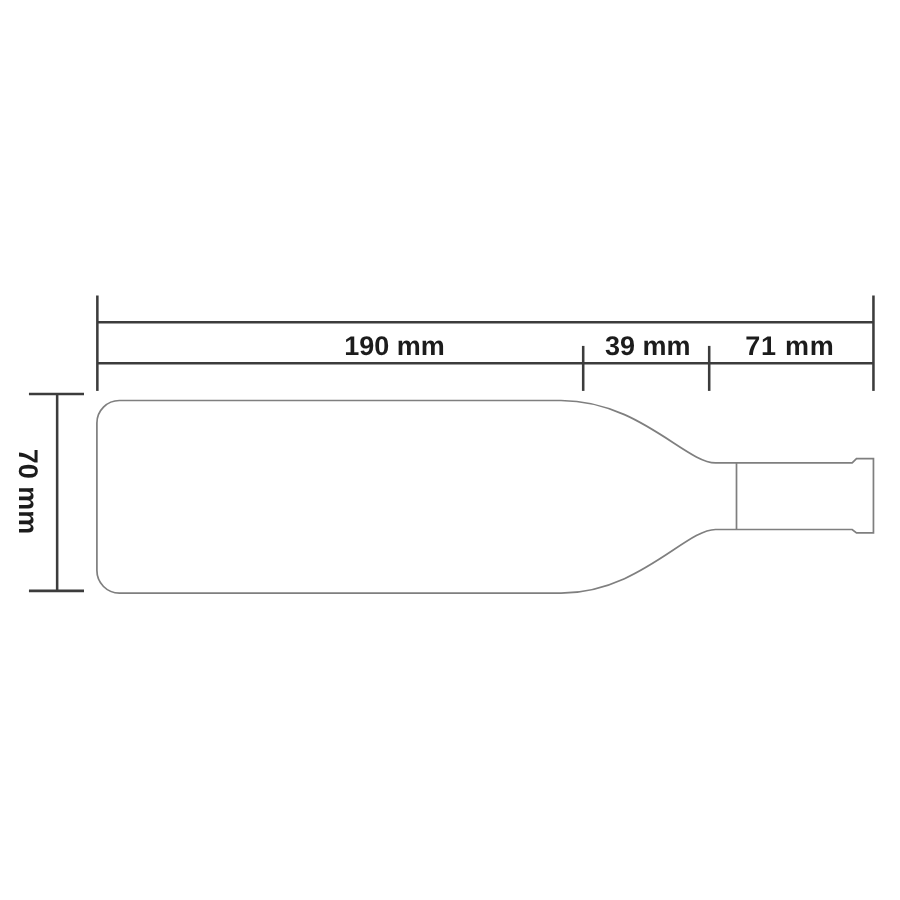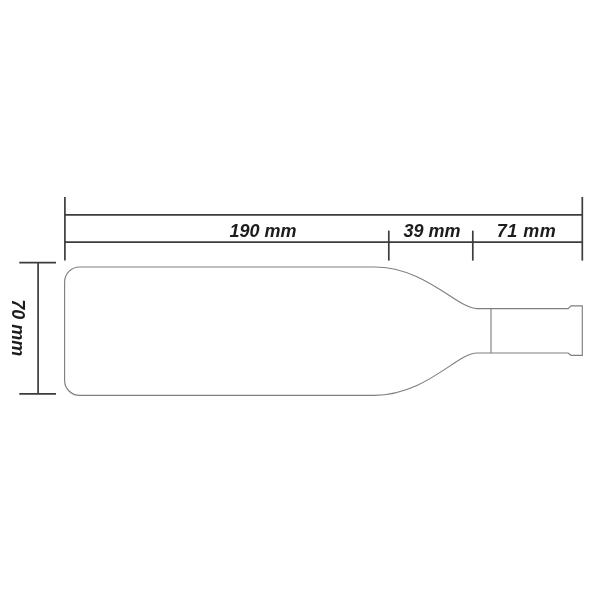--- a/index.html
+++ b/index.html
@@ -1,16 +1,16 @@
 <!DOCTYPE html>
 <html><head>
 <meta charset="utf-8">
 <style>
   html,body{margin:0;padding:0;background:#ffffff;}
-  .wrap{width:600px;height:600px;position:relative;background:#ffffff;font-style:italic;}
+  .wrap{width:600px;height:600px;position:relative;background:#ffffff;}
   text{font-family:"Liberation Sans",sans-serif;font-weight:bold;fill:#1c1c1c;}
 </style>
 </head>
 <body>
 <div class="wrap">
 <svg width="600" height="600" viewBox="0 0 600 600" xmlns="http://www.w3.org/2000/svg">
 
   <rect x="0" y="0" width="600" height="600" fill="#ffffff"></rect>
 
   <g stroke="#3c3c3c" stroke-width="1.7" fill="none">

